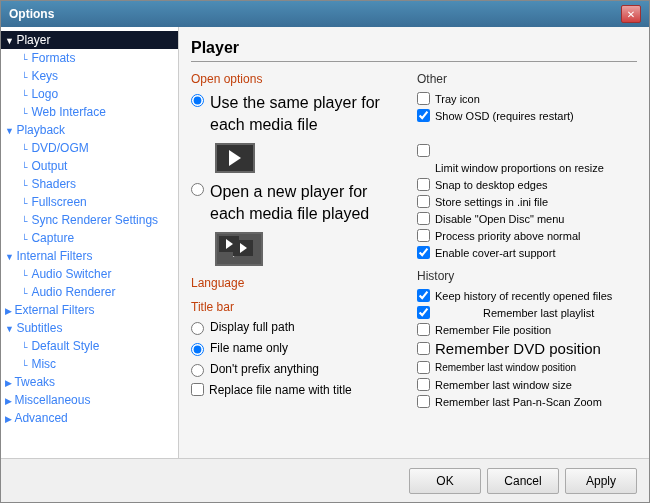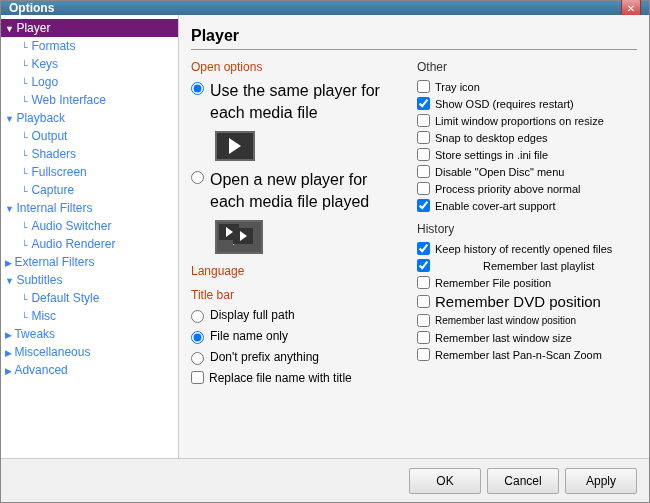--- a/index.html
+++ b/index.html
@@ -15,21 +15,21 @@
       box-shadow: 2px 2px 8px rgba(0,0,0,0.3);
     }
 
     .title-bar {
       background: linear-gradient(to bottom, #4d8cb5, #3a6e96);
       color: white;
       padding: 4px 8px;
       display: flex;
       align-items: center;
       justify-content: space-between;
-      height: 14px;
+      height: 26px;
     }
 
     .title-bar-text {
       font-size: 12px;
       font-weight: bold;
     }
 
     .title-bar-buttons {
       display: flex;
       gap: 2px;
@@ -65,21 +65,21 @@
 
     .tree-item {
       padding: 2px 4px 2px 8px;
       cursor: pointer;
       white-space: nowrap;
       color: #3b82f6;
       font-size: 12px;
     }
 
     .tree-item.selected {
-      background: #701a75;
+      background: #0f172a;
       color: white;
     }
 
     .tree-item.parent {
       font-weight: normal;
       padding-left: 4px;
     }
 
     .tree-item.child {
       padding-left: 20px;
@@ -240,23 +240,25 @@
 
   <div class="content">
 
     <div class="sidebar" id="sidebar-container">
         <div class="tree-item parent selected"><span style="font-size:9px;">▼ </span>Player</div>
         <div class="tree-item child"><span style="font-size:9px; margin-right:4px;">└</span>Formats</div>
         <div class="tree-item child"><span style="font-size:9px; margin-right:4px;">└</span>Keys</div>
         <div class="tree-item child"><span style="font-size:9px; margin-right:4px;">└</span>Logo</div>
         <div class="tree-item child"><span style="font-size:9px; margin-right:4px;">└</span>Web Interface</div>
         <div class="tree-item parent"><span style="font-size:9px;">▼ </span>Playback</div>
+        <div class="tree-item child"><span style="font-size:9px; margin-right:4px;">└</span>DVD/OGM</div>
         <div class="tree-item child"><span style="font-size:9px; margin-right:4px;">└</span>Output</div>
         <div class="tree-item child"><span style="font-size:9px; margin-right:4px;">└</span>Shaders</div>
         <div class="tree-item child"><span style="font-size:9px; margin-right:4px;">└</span>Fullscreen</div>
+        <div class="tree-item child"><span style="font-size:9px; margin-right:4px;">└</span>Sync Renderer Settings</div>
         <div class="tree-item child"><span style="font-size:9px; margin-right:4px;">└</span>Capture</div>
         <div class="tree-item parent"><span style="font-size:9px;">▼ </span>Internal Filters</div>
         <div class="tree-item child"><span style="font-size:9px; margin-right:4px;">└</span>Audio Switcher</div>
         <div class="tree-item child"><span style="font-size:9px; margin-right:4px;">└</span>Audio Renderer</div>
         <div class="tree-item parent"><span style="font-size:9px;">▶ </span>External Filters</div>
         <div class="tree-item parent"><span style="font-size:9px;">▼ </span>Subtitles</div>
         <div class="tree-item child"><span style="font-size:9px; margin-right:4px;">└</span>Default Style</div>
         <div class="tree-item child"><span style="font-size:9px; margin-right:4px;">└</span>Misc</div>
         <div class="tree-item parent"><span style="font-size:9px;">▶ </span>Tweaks</div>
         <div class="tree-item parent"><span style="font-size:9px;">▶ </span>Miscellaneous</div>
@@ -326,21 +328,21 @@
                 <div class="checkbox-item">
     <input type="checkbox" id="other-tray-icon" style="">
     <label for="other-tray-icon" style="font-size:11px;">Tray icon</label>
   </div>
                 <div class="checkbox-item">
     <input type="checkbox" id="other-show-osd" checked="" style="">
     <label for="other-show-osd" style="font-size:11px;">Show OSD (requires restart)</label>
   </div>
                 <div class="checkbox-item">
     <input type="checkbox" id="other-limit-window" style="">
-    <label for="other-limit-window" style="font-size:11px;">Limit window proportions on resize</label>
+    <label for="other-limit-window" style="font-size:11px;margin-top:36px;">Limit window proportions on resize</label>
   </div>
                 <div class="checkbox-item">
     <input type="checkbox" id="other-snap-desktop" style="">
     <label for="other-snap-desktop" style="font-size:11px;">Snap to desktop edges</label>
   </div>
                 <div class="checkbox-item">
     <input type="checkbox" id="other-store-settings" style="">
     <label for="other-store-settings" style="font-size:11px;">Store settings in .ini file</label>
   </div>
                 <div class="checkbox-item">

